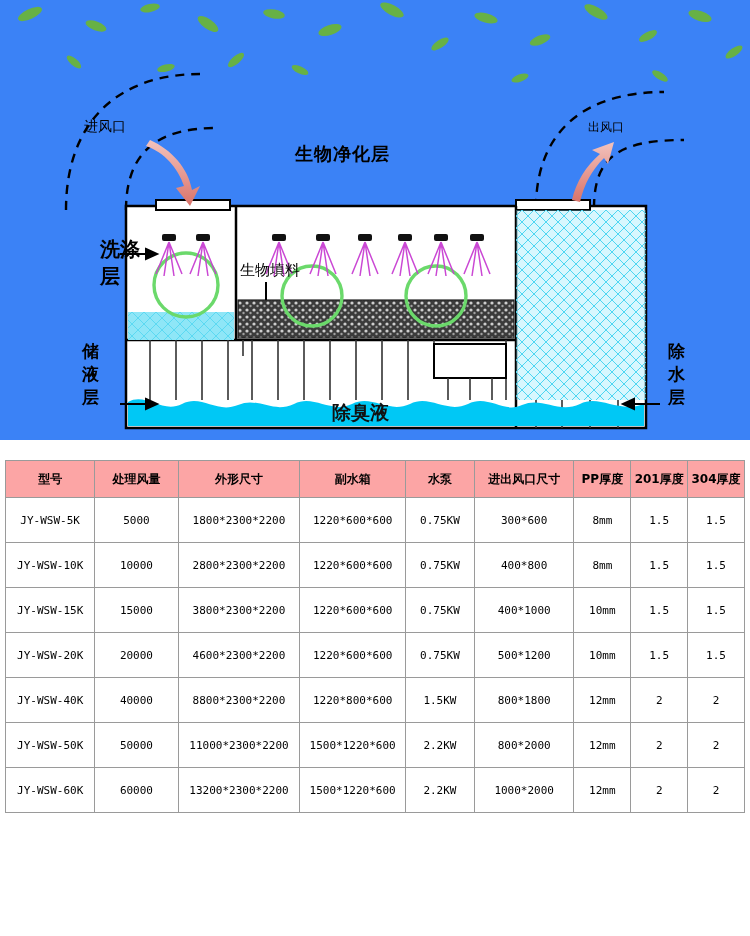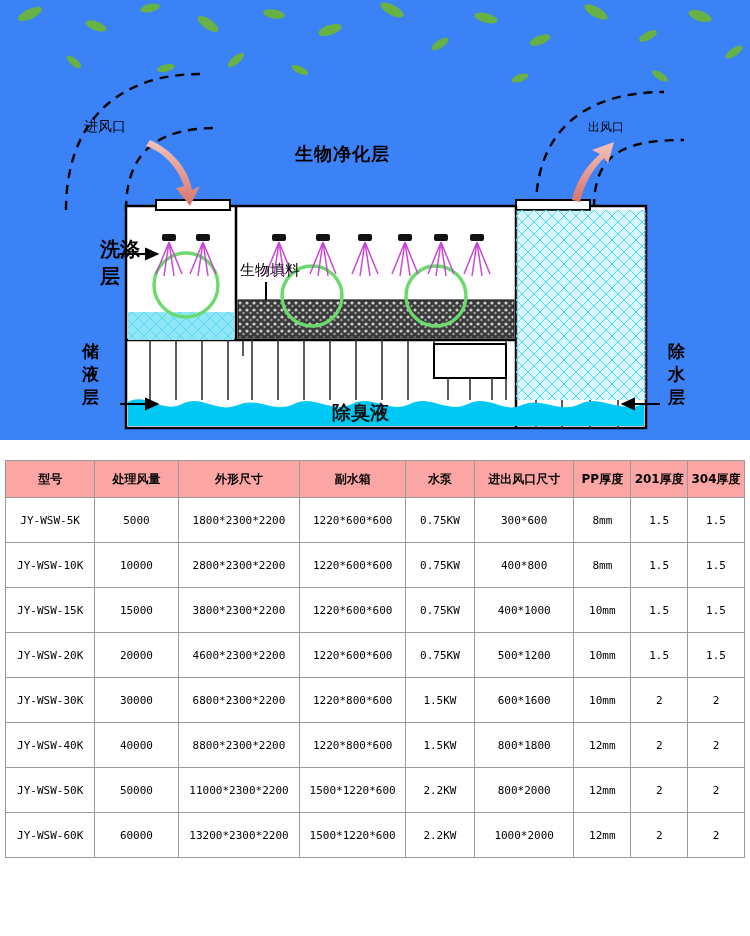--- a/index.html
+++ b/index.html
@@ -337,31 +337,20 @@
         <td>20000</td>
         <td>4600*2300*2200</td>
         <td>1220*600*600</td>
         <td>0.75KW</td>
         <td>500*1200</td>
         <td>10mm</td>
         <td>1.5</td>
         <td>1.5</td>
       </tr>
       <tr>
-        <td>JY-WSW-30K</td>
-        <td>30000</td>
-        <td>6800*2300*2200</td>
-        <td>1220*800*600</td>
-        <td>1.5KW</td>
-        <td>600*1600</td>
-        <td>10mm</td>
-        <td>2</td>
-        <td>2</td>
-      </tr>
-      <tr>
         <td>JY-WSW-40K</td>
         <td>40000</td>
         <td>8800*2300*2200</td>
         <td>1220*800*600</td>
         <td>1.5KW</td>
         <td>800*1800</td>
         <td>12mm</td>
         <td>2</td>
         <td>2</td>
       </tr>

